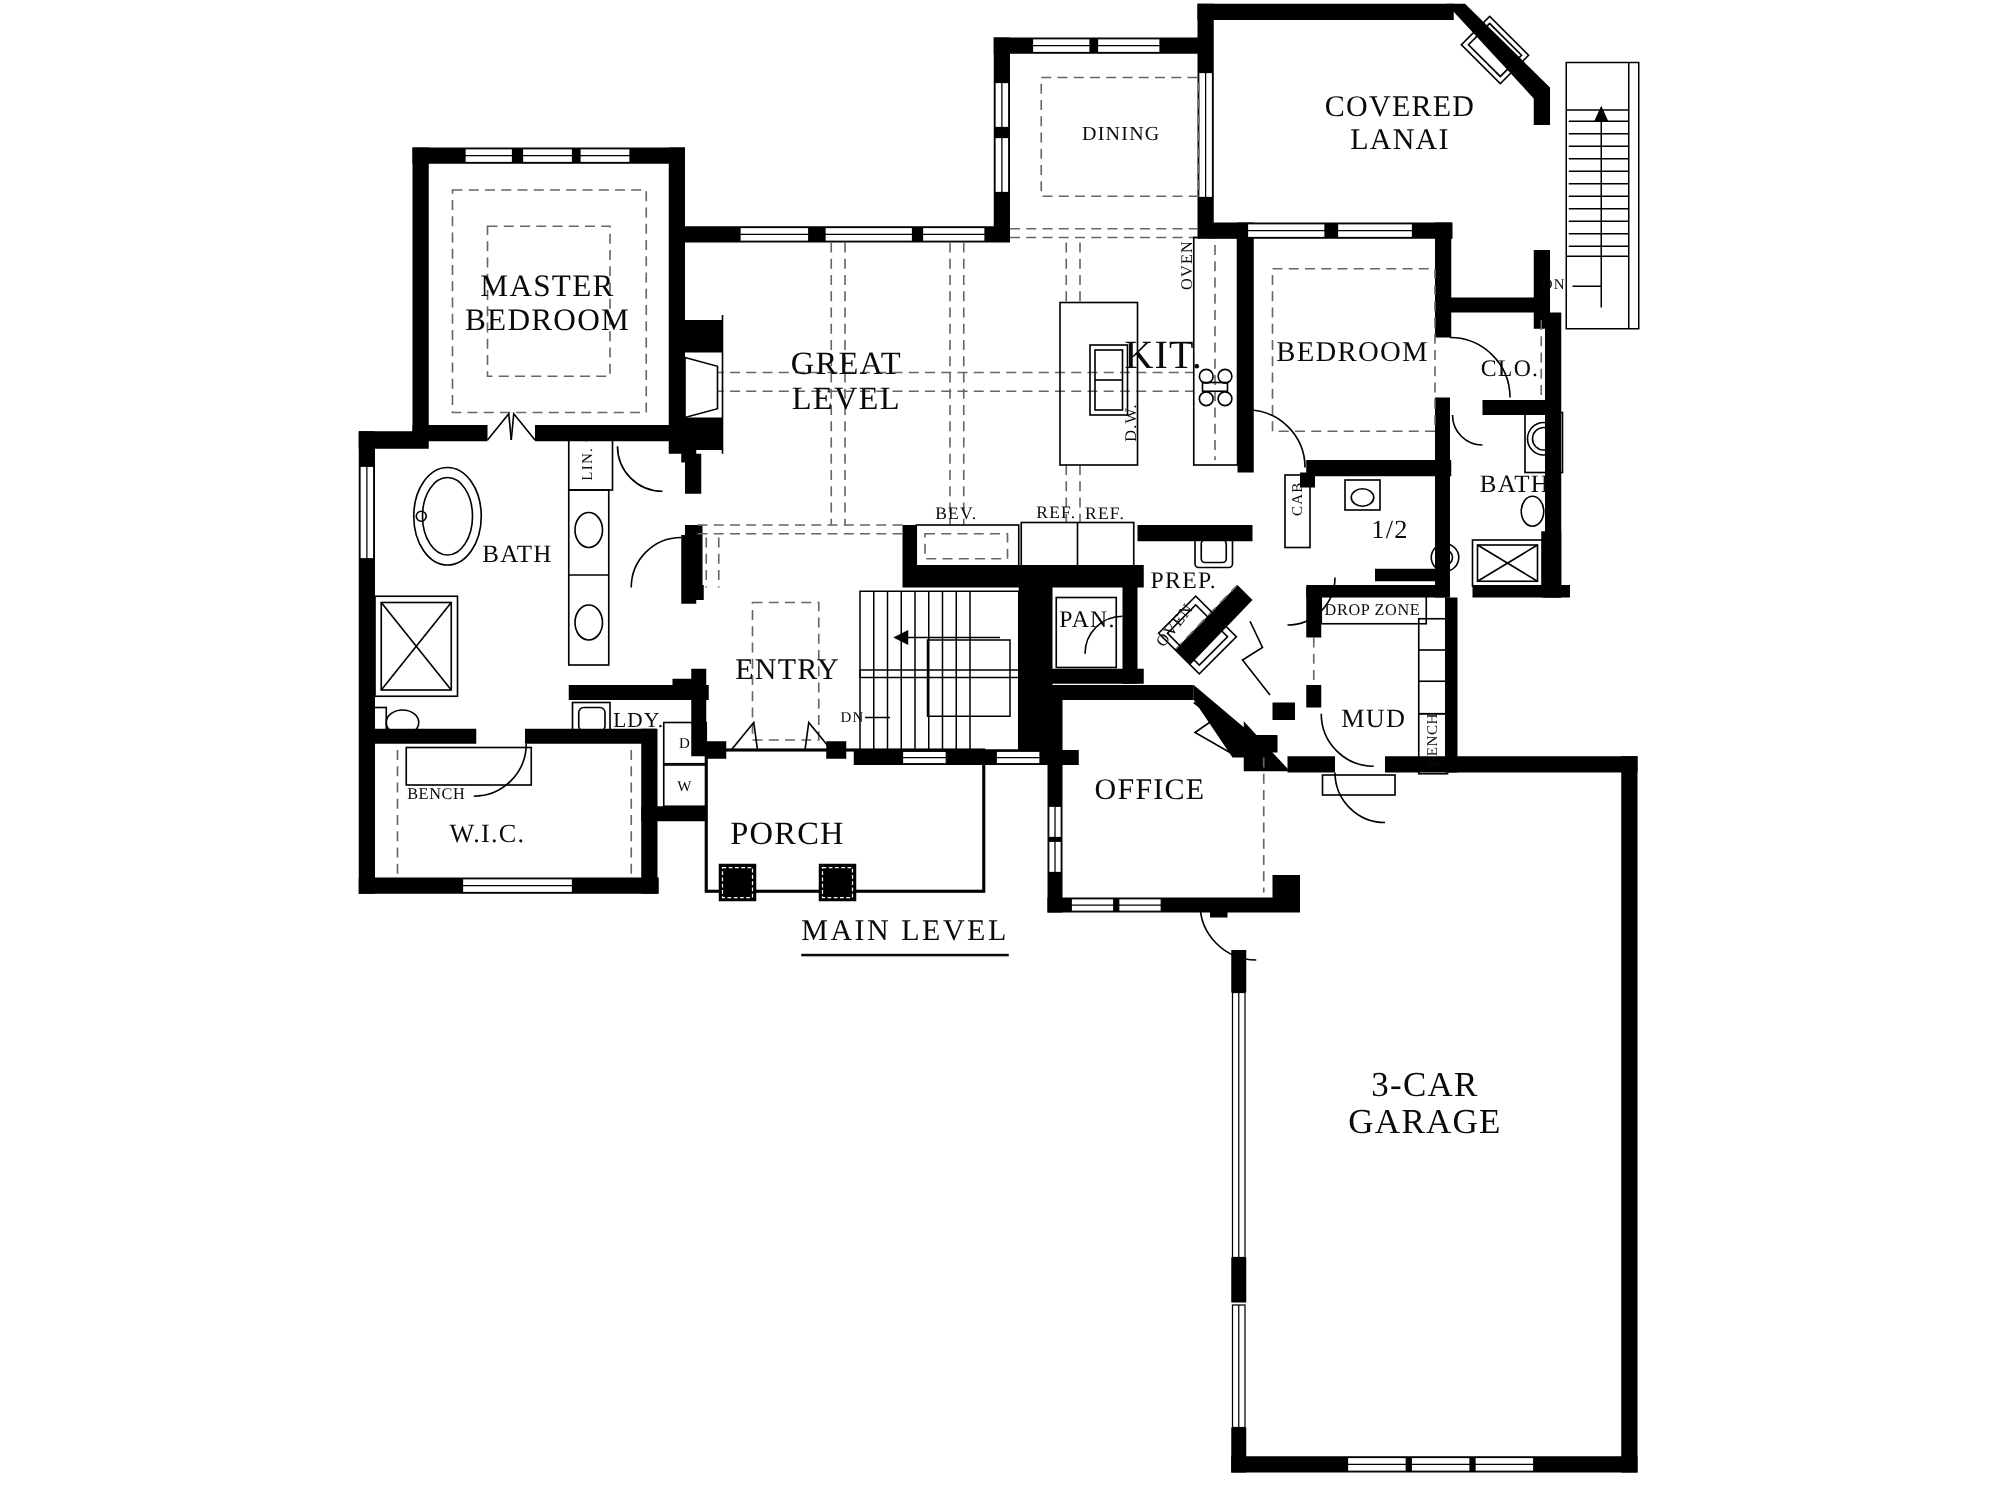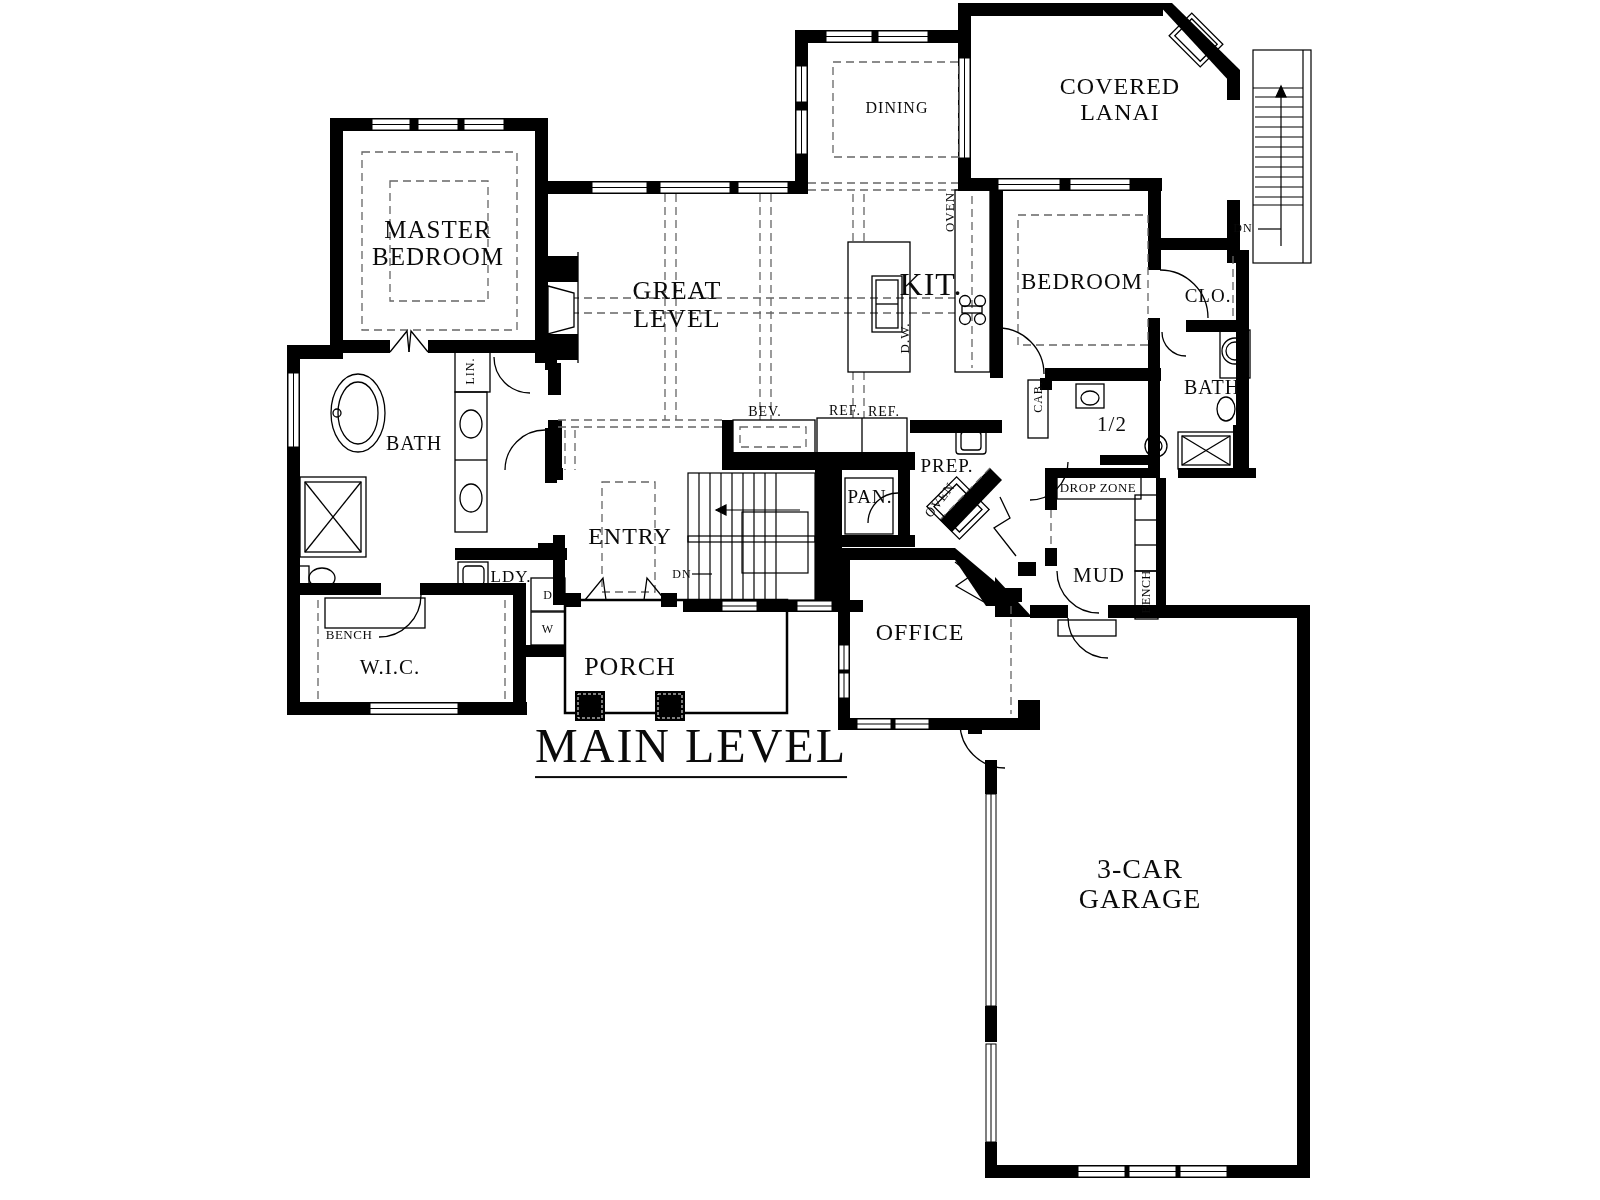--- a/index.html
+++ b/index.html
@@ -467,16 +467,16 @@
   <div class="lbl rot90" style="left:470px;top:371px;font-size:12px;">LIN.</div>
   <div class="lbl" style="left:349px;top:635px;font-size:13px;letter-spacing:0.5px;">BENCH</div>
   <div class="lbl" style="left:390px;top:667px;font-size:21px;">W.I.C.</div>
   <div class="lbl" style="left:511px;top:577px;font-size:17px;">LDY.</div>
   <div class="lbl" style="left:548px;top:595px;font-size:12px;">D</div>
   <div class="lbl" style="left:548px;top:629px;font-size:12px;">W</div>
   <div class="lbl" style="left:630px;top:537px;font-size:24px;text-align:right;">ENTRY</div>
   <div class="lbl" style="left:682px;top:574px;font-size:12px;">DN</div>
   <div class="lbl" style="left:630px;top:667px;font-size:26px;">PORCH</div>
   <div class="lbl" style="left:920px;top:633px;font-size:24px;">OFFICE</div>
-  <div class="lbl underline" style="left:691px;top:749px;font-size:48px;letter-spacing:2px;">MAIN LEVEL</div>
+  <div class="lbl underline" style="left:724px;top:749px;font-size:24px;letter-spacing:2px;">MAIN LEVEL</div>
   <div class="lbl" style="left:1140px;top:884px;font-size:28px;">3-CAR
 GARAGE</div>
 </div>
 
 </body></html>

